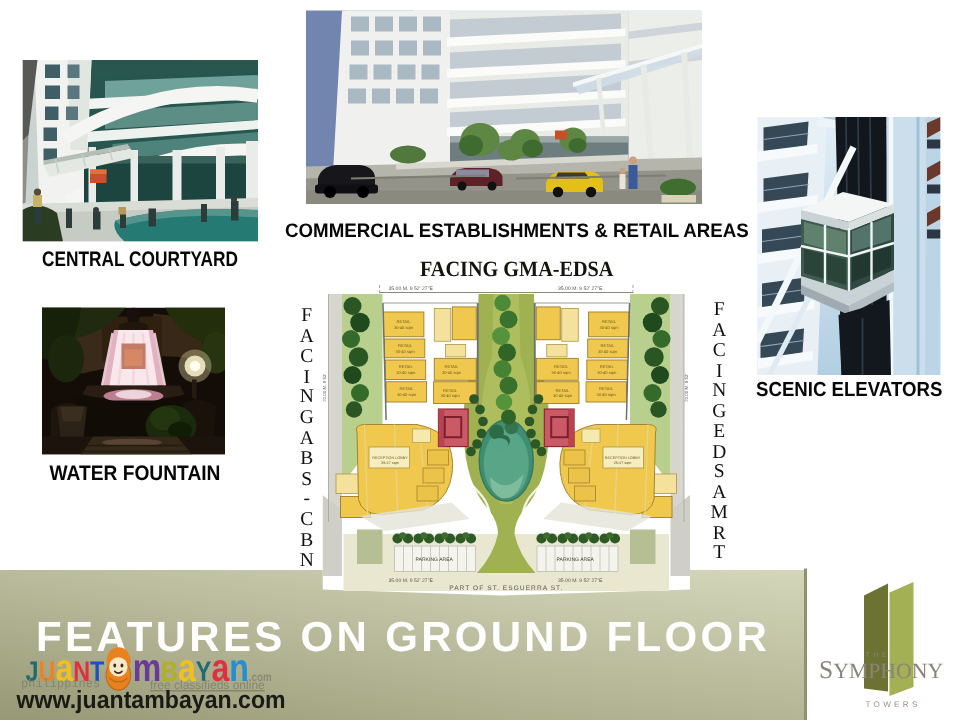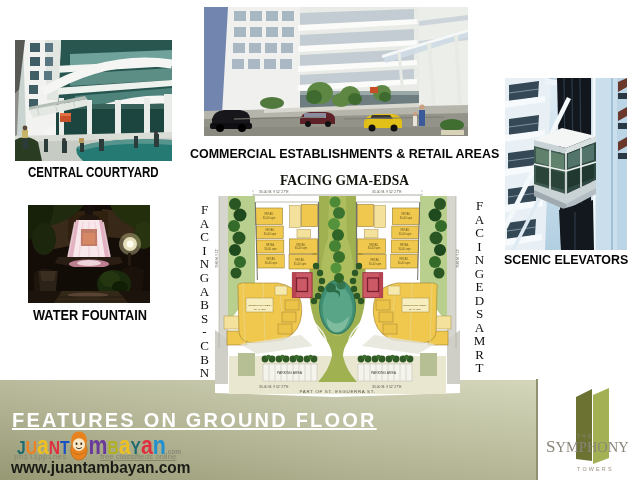--- a/index.html
+++ b/index.html
@@ -544,22 +544,22 @@
   </g>
 </svg>
 
 <div class="abs" style="left:193px;top:203px;width:23px;text-align:center;
      font-family:'Liberation Serif',serif;font-size:13px;color:#111;line-height:13.6px;">
 F<br>A<br>C<br>I<br>N<br>G<br>A<br>B<br>S<br>-<br>C<br>B<br>N</div>
 <div class="abs" style="left:468px;top:199px;width:23px;text-align:center;
      font-family:'Liberation Serif',serif;font-size:13px;color:#111;line-height:13.5px;">
 F<br>A<br>C<br>I<br>N<br>G<br>E<br>D<br>S<br>A<br>M<br>R<br>T</div>
 
-<div class="abs" style="left:12px;top:409px;font-size:20px;font-weight:bold;color:#ffffff;
-     letter-spacing:2.2px;white-space:nowrap;text-decoration:underline;">FEATURES ON GROUND FLOOR</div>
+<div class="abs" style="left:24px;top:409px;font-size:28px;font-weight:bold;color:#ffffff;
+     letter-spacing:2.2px;white-space:nowrap;">FEATURES ON GROUND FLOOR</div>
 
 <div class="abs" style="left:17px;top:430px;white-space:nowrap;font-weight:bold;line-height:22px;
      transform:scale(0.82,1);transform-origin:left top;">
   <span style="font-size:19px;color:#1f6b70;">J</span><span style="font-size:19px;color:#f08020;">U</span><span style="font-size:26px;color:#f0c020;">a</span><span style="font-size:19px;color:#e03040;">N</span><span style="font-size:19px;color:#1a50c0;">T</span><svg width="25" height="31" viewBox="0 0 30 34" preserveAspectRatio="none" style="vertical-align:-7px;margin:0 -1px;">
       <ellipse cx="15" cy="22" rx="12" ry="11" fill="#e8821e"></ellipse>
       <ellipse cx="15" cy="22" rx="12" ry="11" fill="none" stroke="#c06a14" stroke-width="1"></ellipse>
       <path d="M4,16 Q2,4 12,2 Q22,0 26,8 Q28,12 26,16 Q20,10 14,12 Q8,13 4,16 Z" fill="#e8821e"></path>
       <ellipse cx="15" cy="16" rx="9" ry="7" fill="#f8e8c8"></ellipse>
       <circle cx="11.5" cy="15" r="1.4" fill="#3a2a1a"></circle>
       <circle cx="18.5" cy="15" r="1.4" fill="#3a2a1a"></circle>

